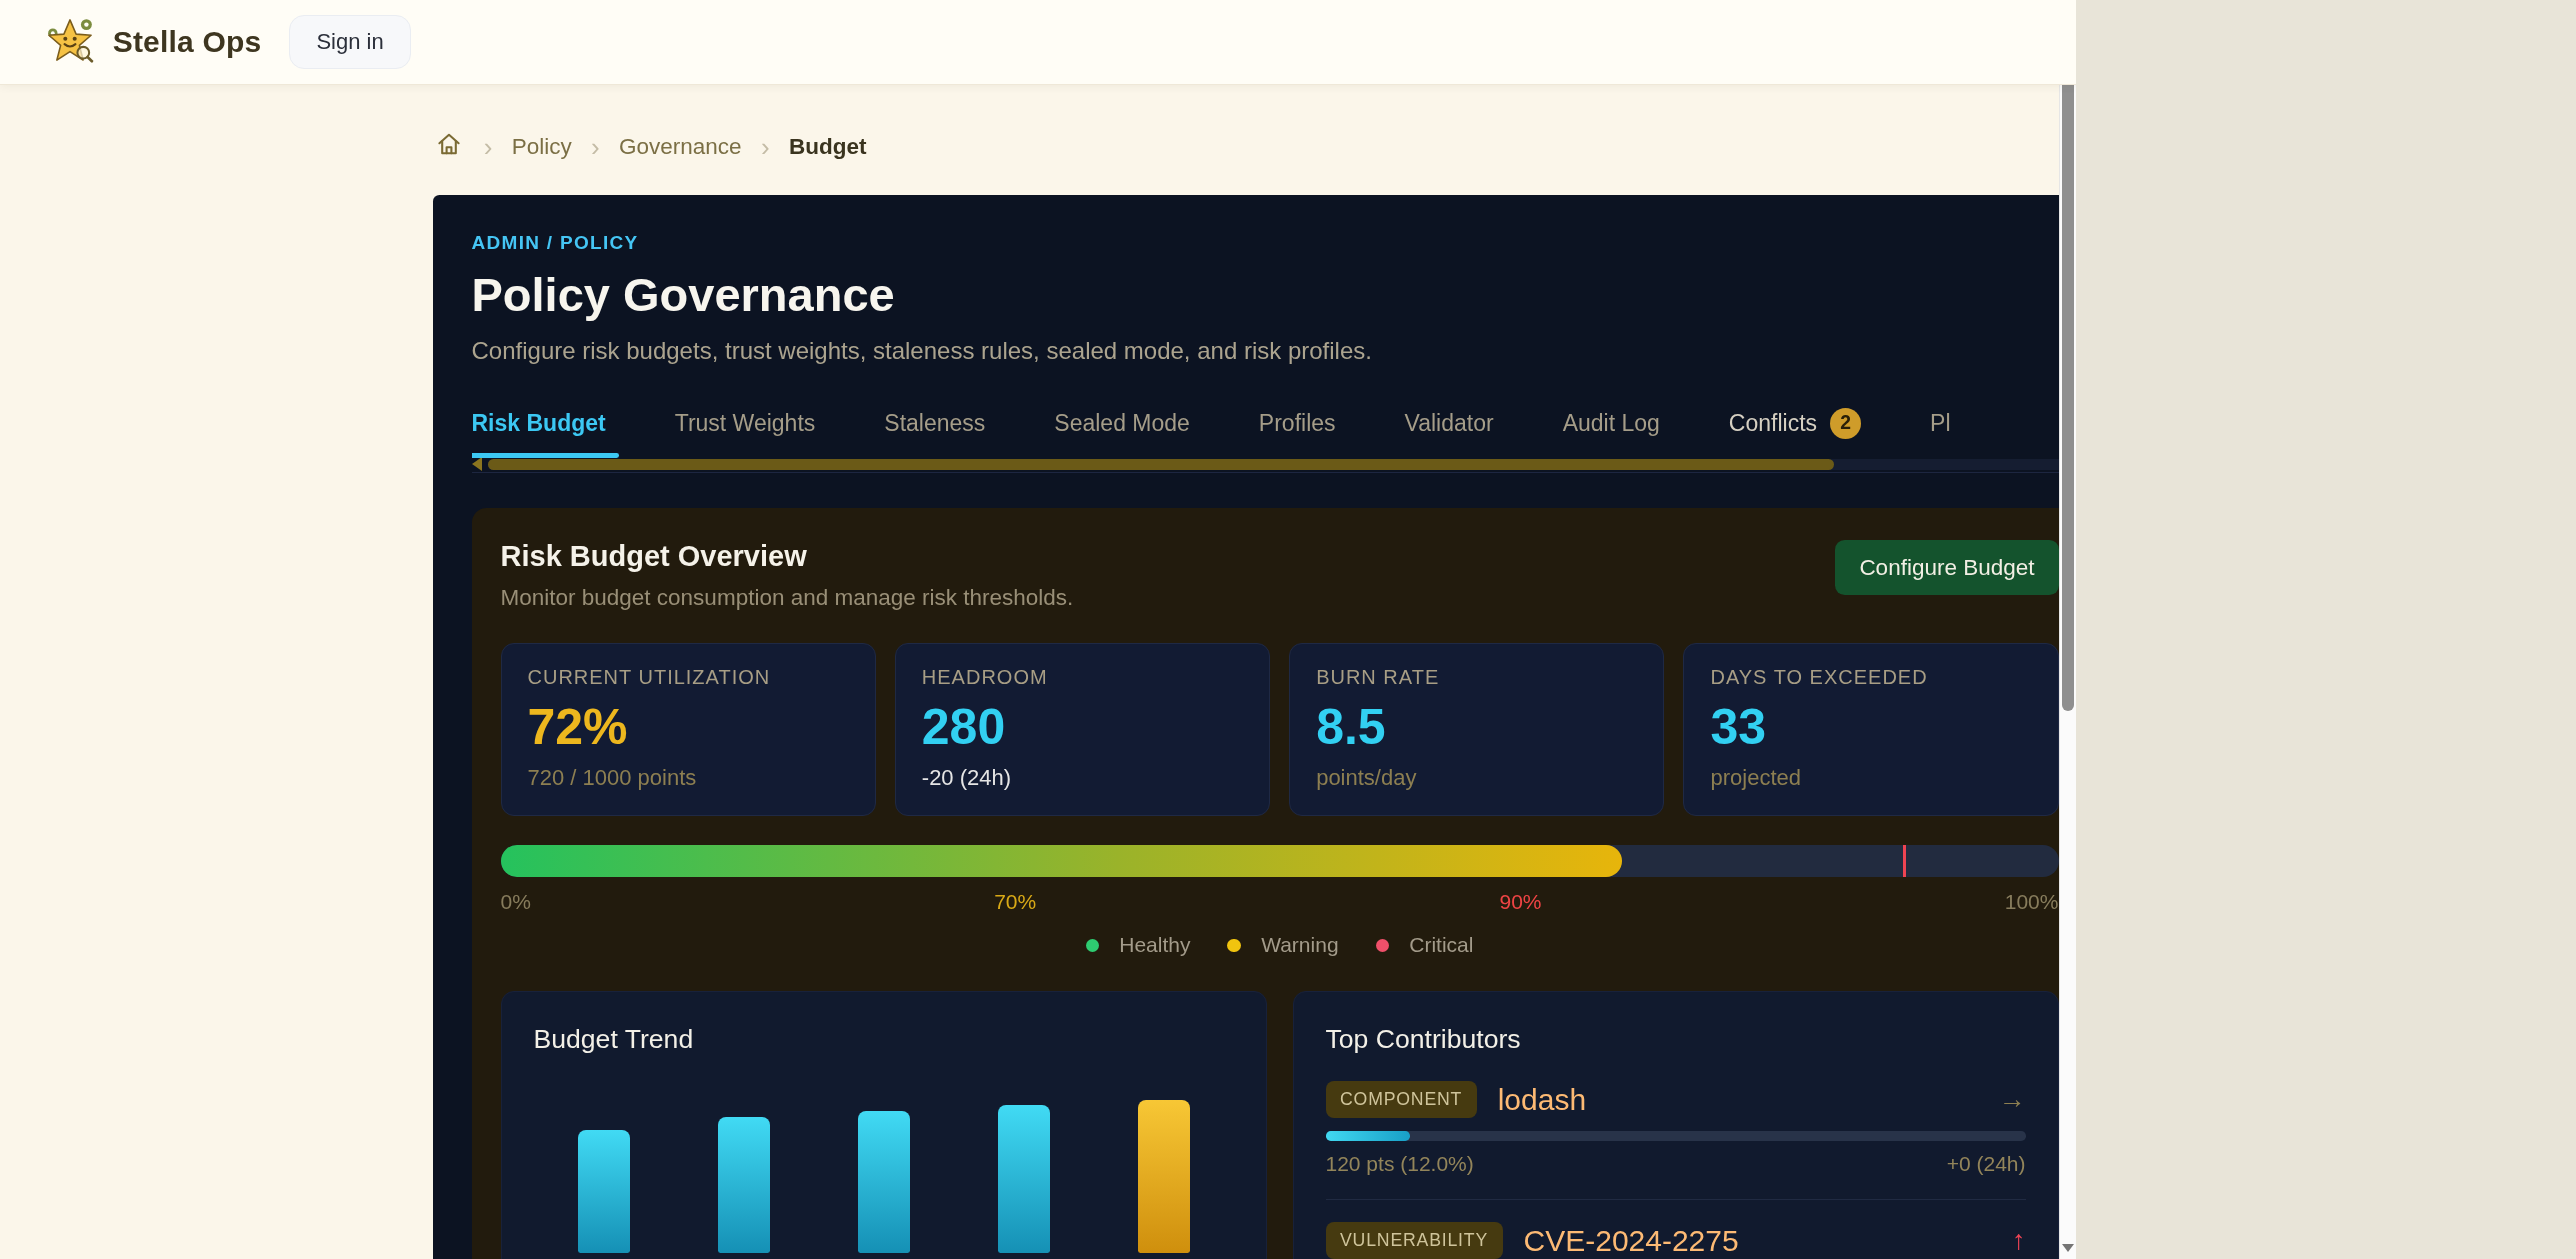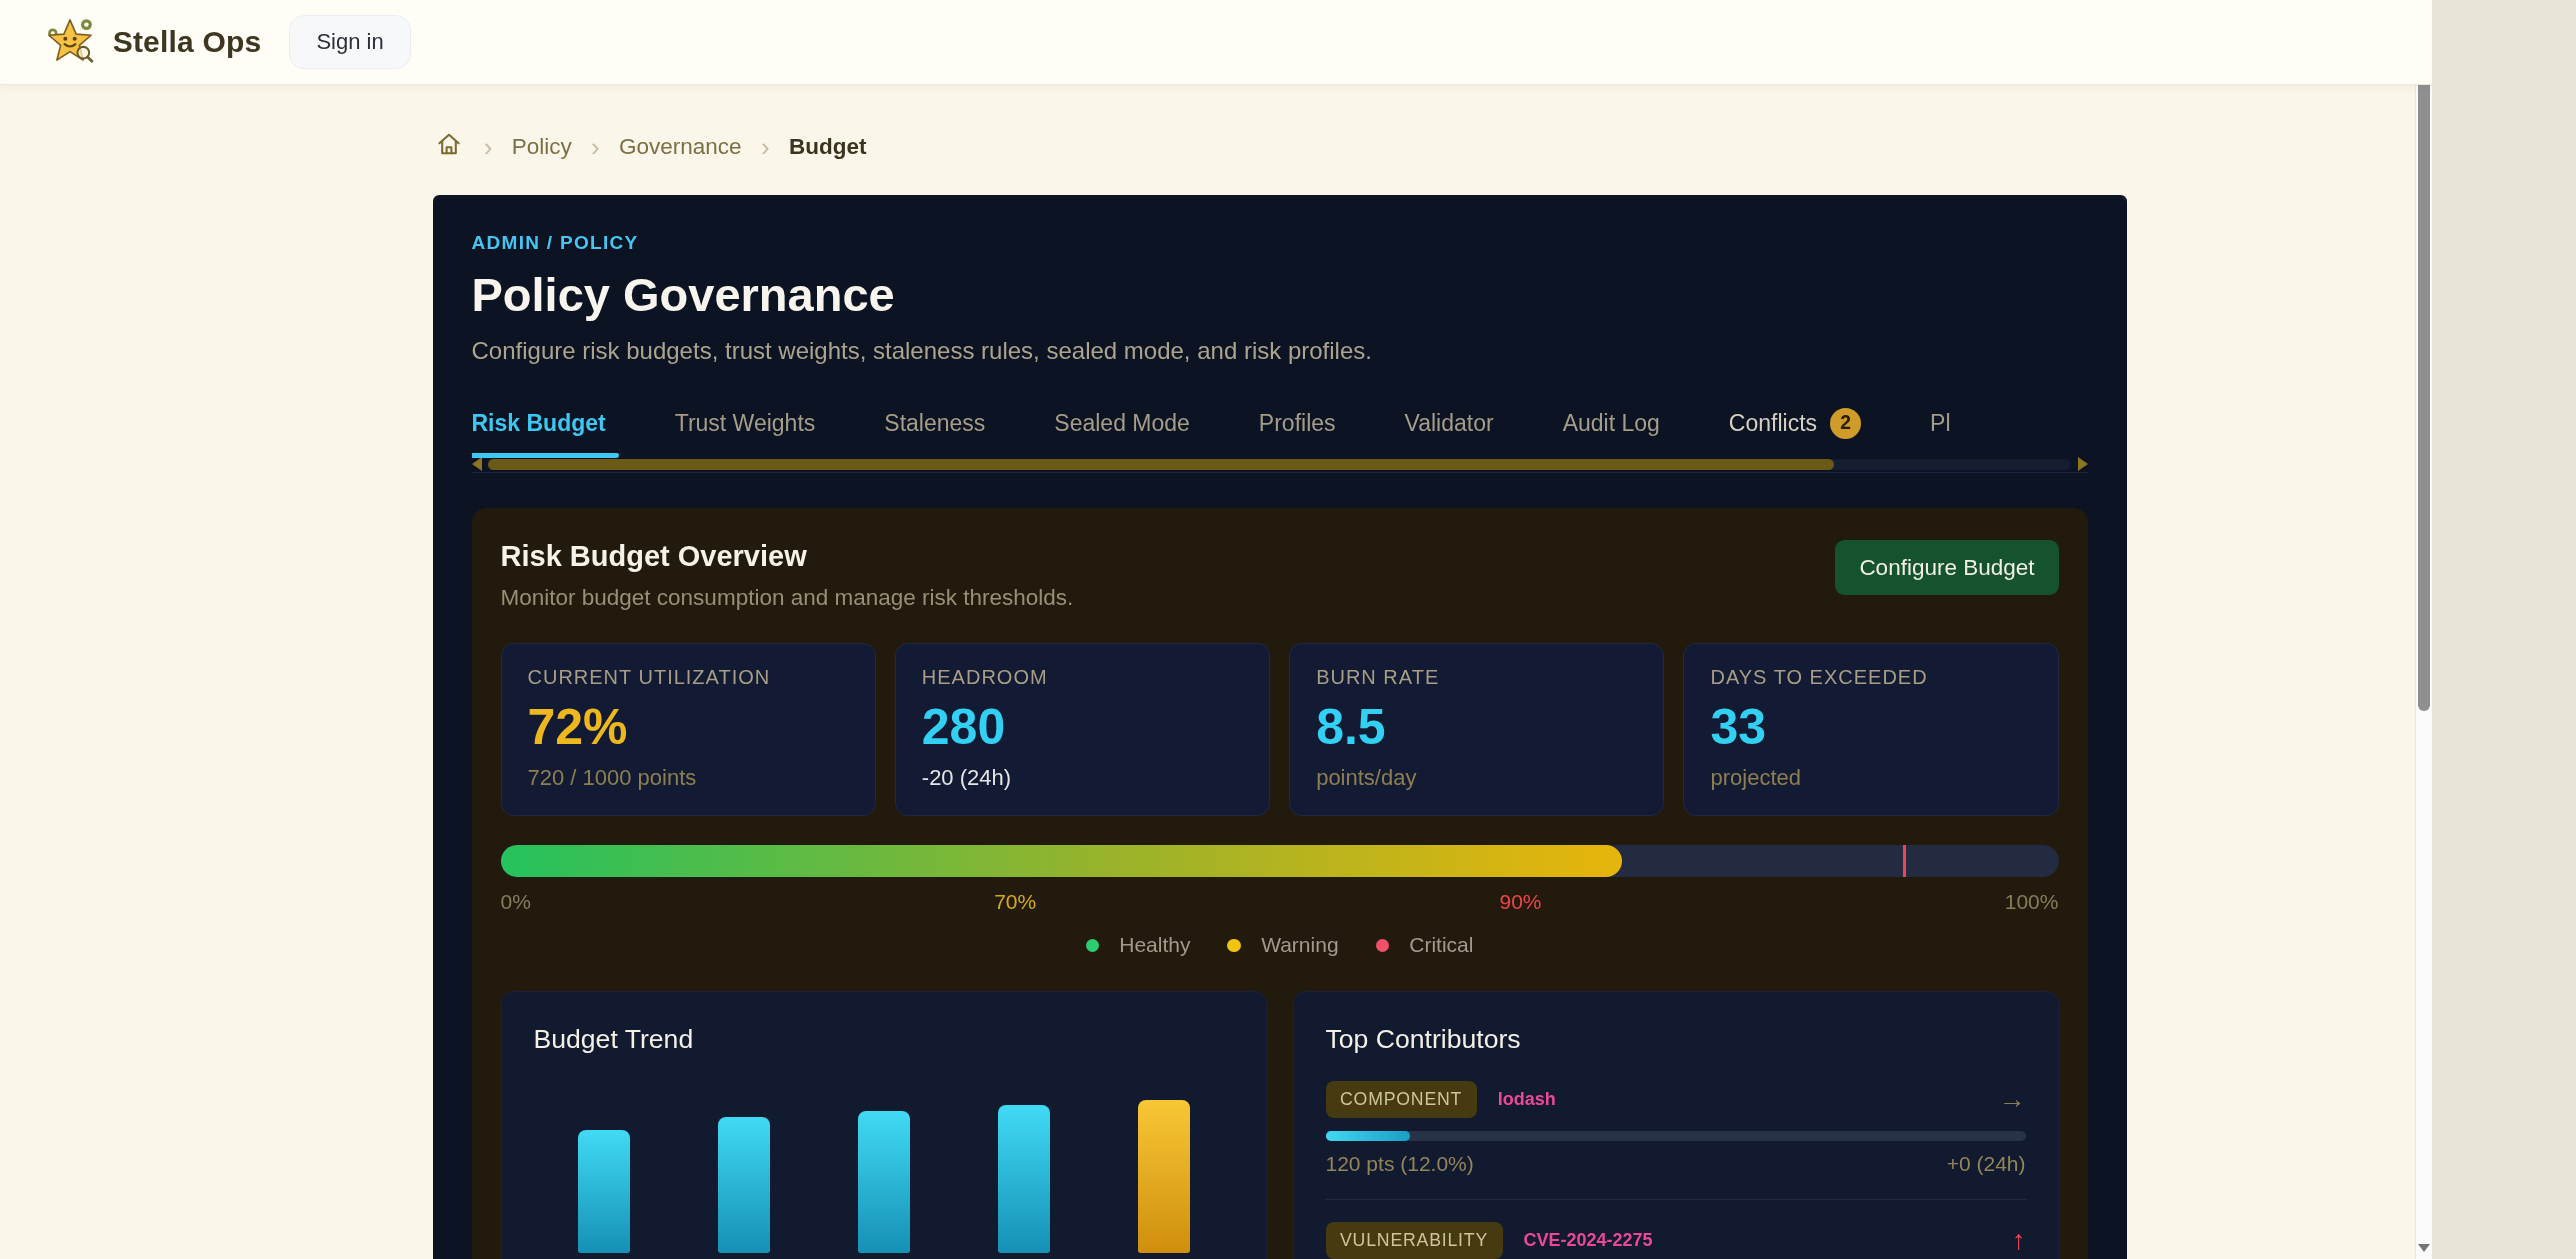--- a/index.html
+++ b/index.html
@@ -1,18 +1,18 @@
 <!DOCTYPE html>
 <html style="font-size:13px"><head>
 <meta charset="utf-8">
 <style>
   * { margin:0; padding:0; box-sizing:border-box; }
   html,body { background:#e8e4d8; }
   body { font-family:"Liberation Sans","DejaVu Sans",sans-serif; }
-  .screen { position:relative; width:2432px; height:1259px; background:#fbf6ea; overflow:hidden; }
+  .screen { position:relative; width:2076px; height:1259px; background:#fbf6ea; overflow:hidden; }
   .viewport { width:2559px; height:100%; }
 
   
   .topbar { height:85px; background:#fffdf6; display:flex; align-items:center; padding:0 45px;
             border-bottom:0.8px solid #efe8d8; box-shadow:0 2.4px 8px rgba(70,58,20,.06); position:relative; z-index:5; }
   .brand { display:flex; align-items:center; gap:17.7px; }
   .brand-name { font-size:30px; font-weight:700; color:#3e3620; letter-spacing:0.2px; }
   .signin { margin-left:28px; background:#f7f8fa; border:0.8px solid #eaedf2; border-radius:15px;
             padding:13px 26px; font-size:22px; color:#2b2f3a; cursor:pointer; }
 
@@ -79,21 +79,21 @@
   
   .trend-chart { height:153px; margin-top:45px; display:flex; justify-content:space-around; align-items:flex-end; }
   .trend-bar { width:52px; border-radius:8px 8px 2.4px 2.4px; }
   .trend-bar.cyan { background:linear-gradient(180deg,#41daf4,#1590b5); }
   .trend-bar.amber { background:linear-gradient(180deg,#f7c735,#cf8f0d); }
 
   
   .contrib-list { margin-top:26px; }
   .contrib-head { display:flex; align-items:center; gap:21px; cursor:pointer; }
   .badge { background:#463a10; color:#cfc49b; font-size:17.7px; letter-spacing:0.8px; padding:8px 14.5px; border-radius:8px; }
-  .contrib-name { font-size:18px; font-weight:700; color:#ec4899; }
+  .contrib-name { font-size:30px; font-weight:400; color:#fdba74; }
   .contrib-trend { margin-left:auto; font-size:27px; line-height:1; }
   .trend-muted { color:#8d7f51; } .trend-red { color:#ef4455; }
   .contrib-track { height:9.7px; border-radius:4.8px; background:#283349; margin-top:13px; }
   .contrib-fill { height:100%; border-radius:4.8px; background:linear-gradient(90deg,#41d8f1,#189fc7); }
   .contrib-stats { display:flex; justify-content:space-between; margin-top:11.3px; font-size:21px; }
   .cs-left { color:#93855a; } .cs-right.muted { color:#93855a; }
   .contrib-divider { height:0.8px; background:#202a42; margin:22.5px 0; }
 
   
   .vscroll { position:absolute; top:0; right:0; width:17px; height:100%; background:#fbfbfb; border-left:0.8px solid #e6e6e6; }

